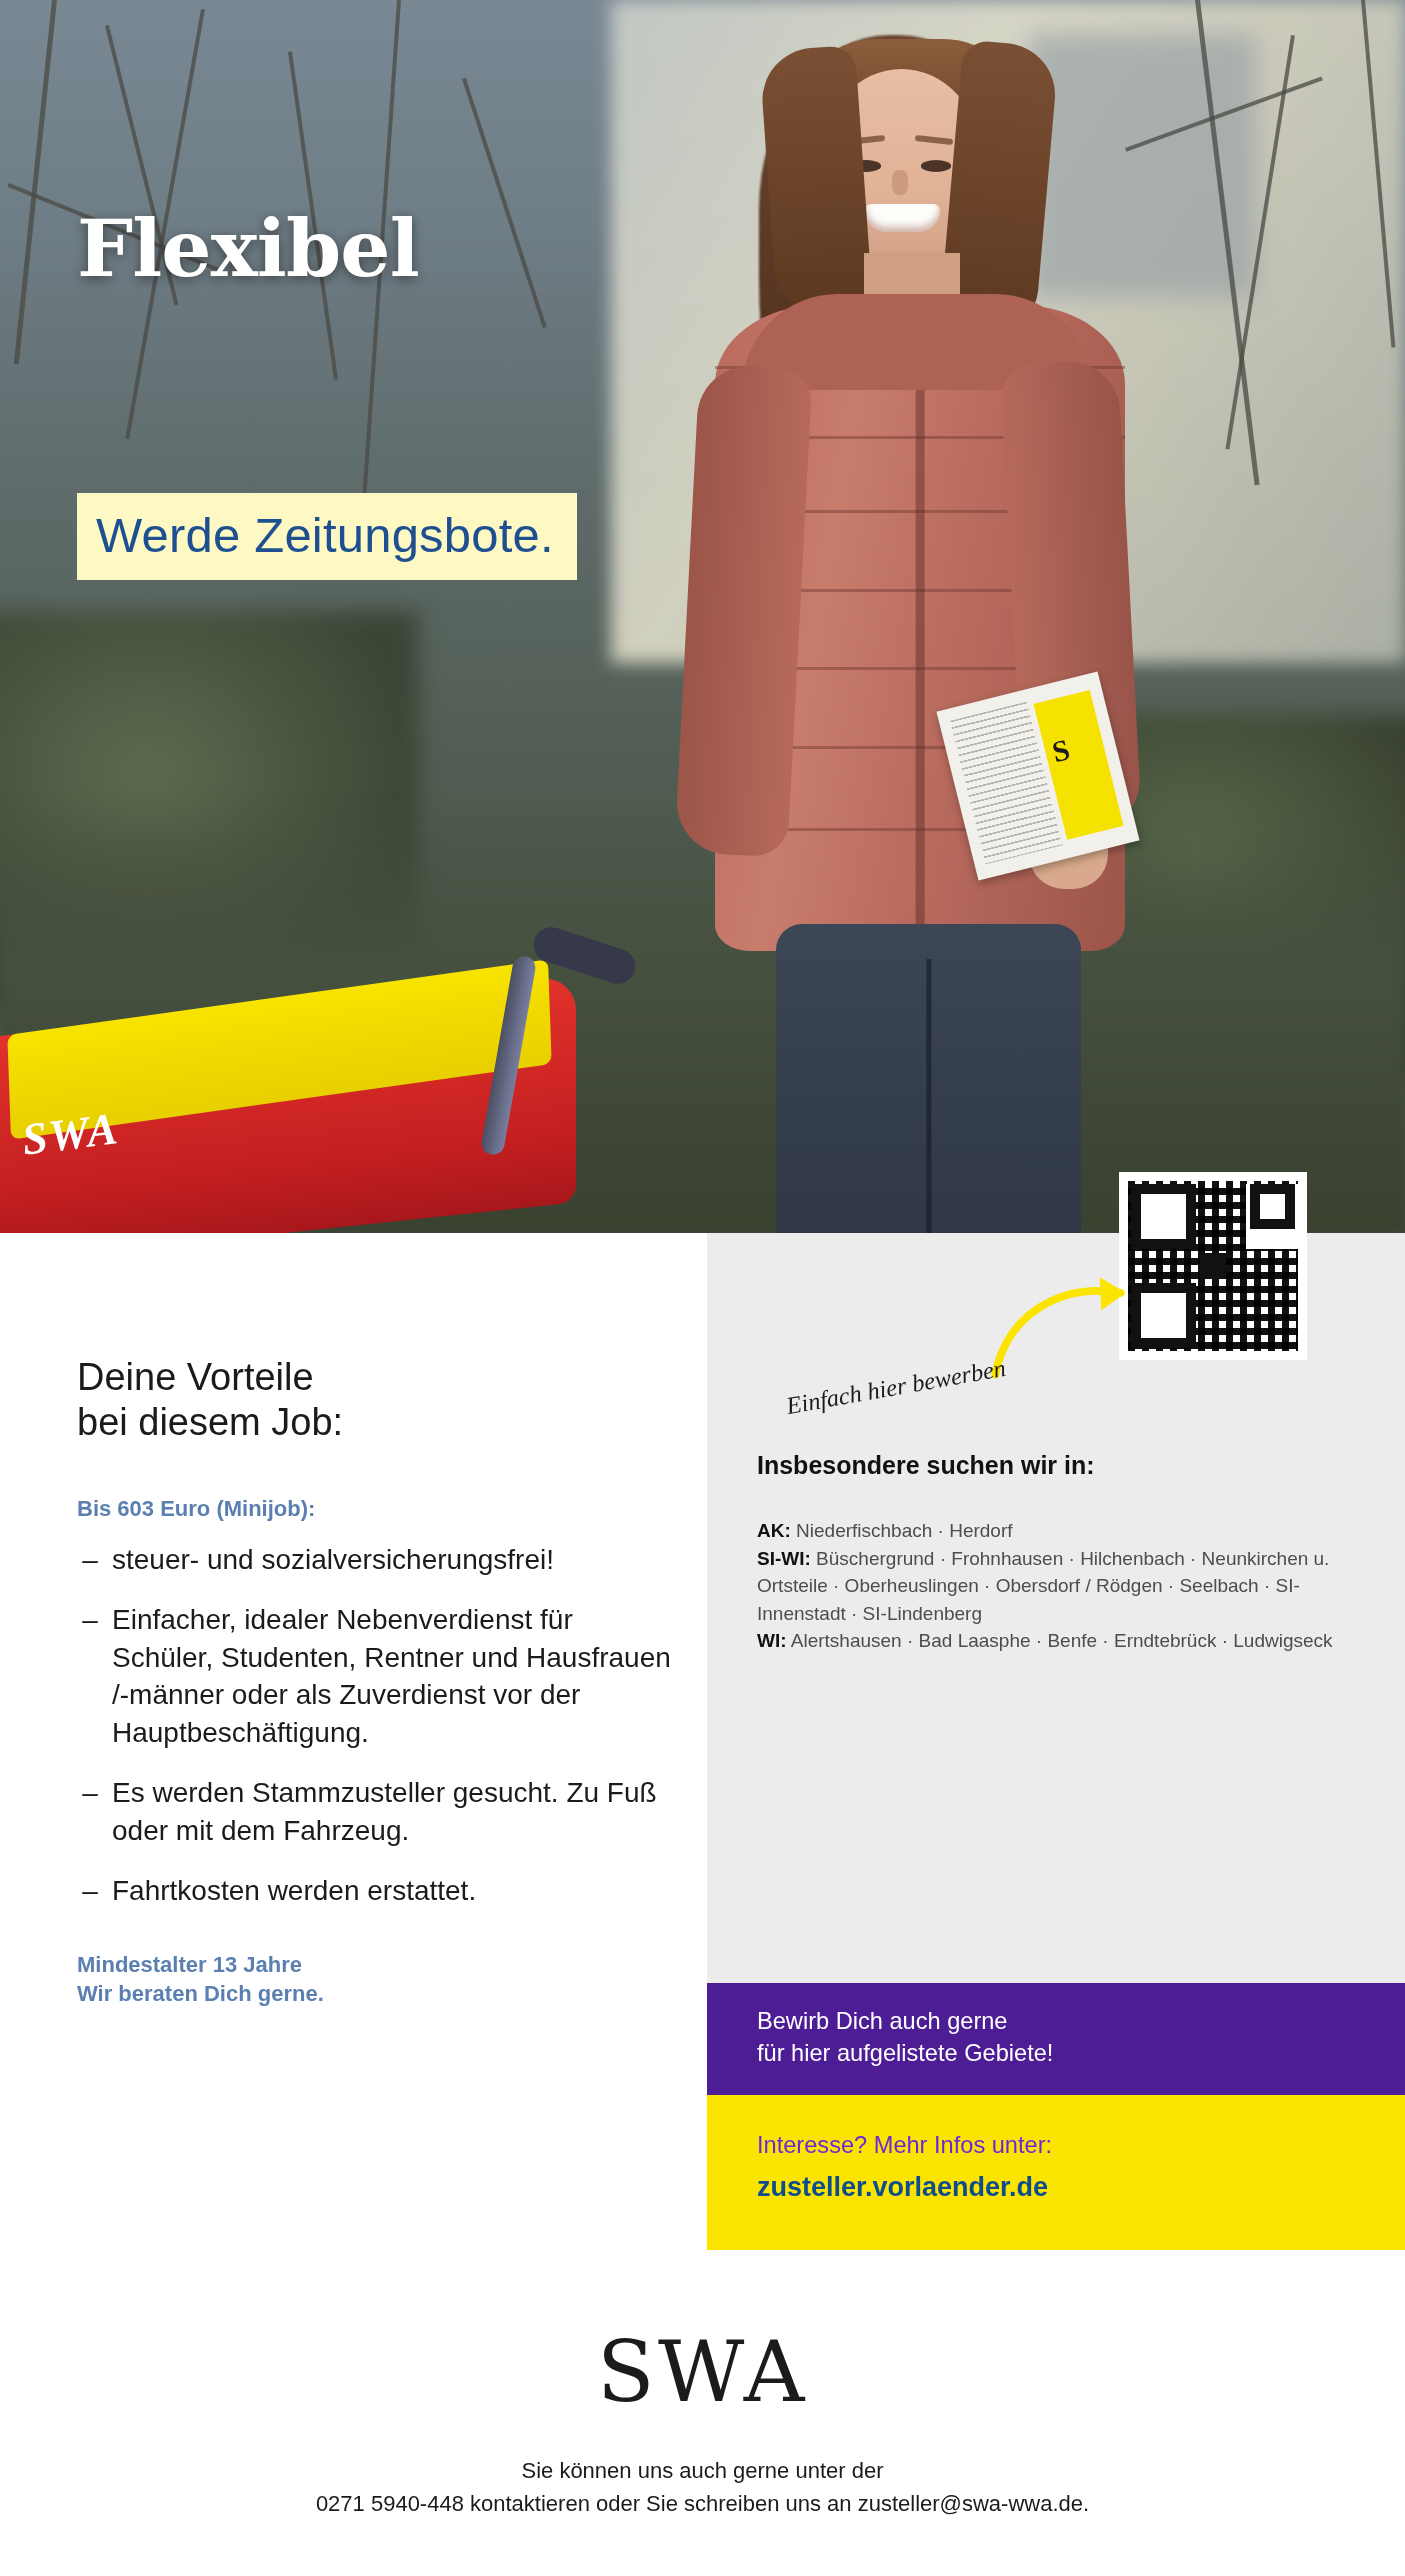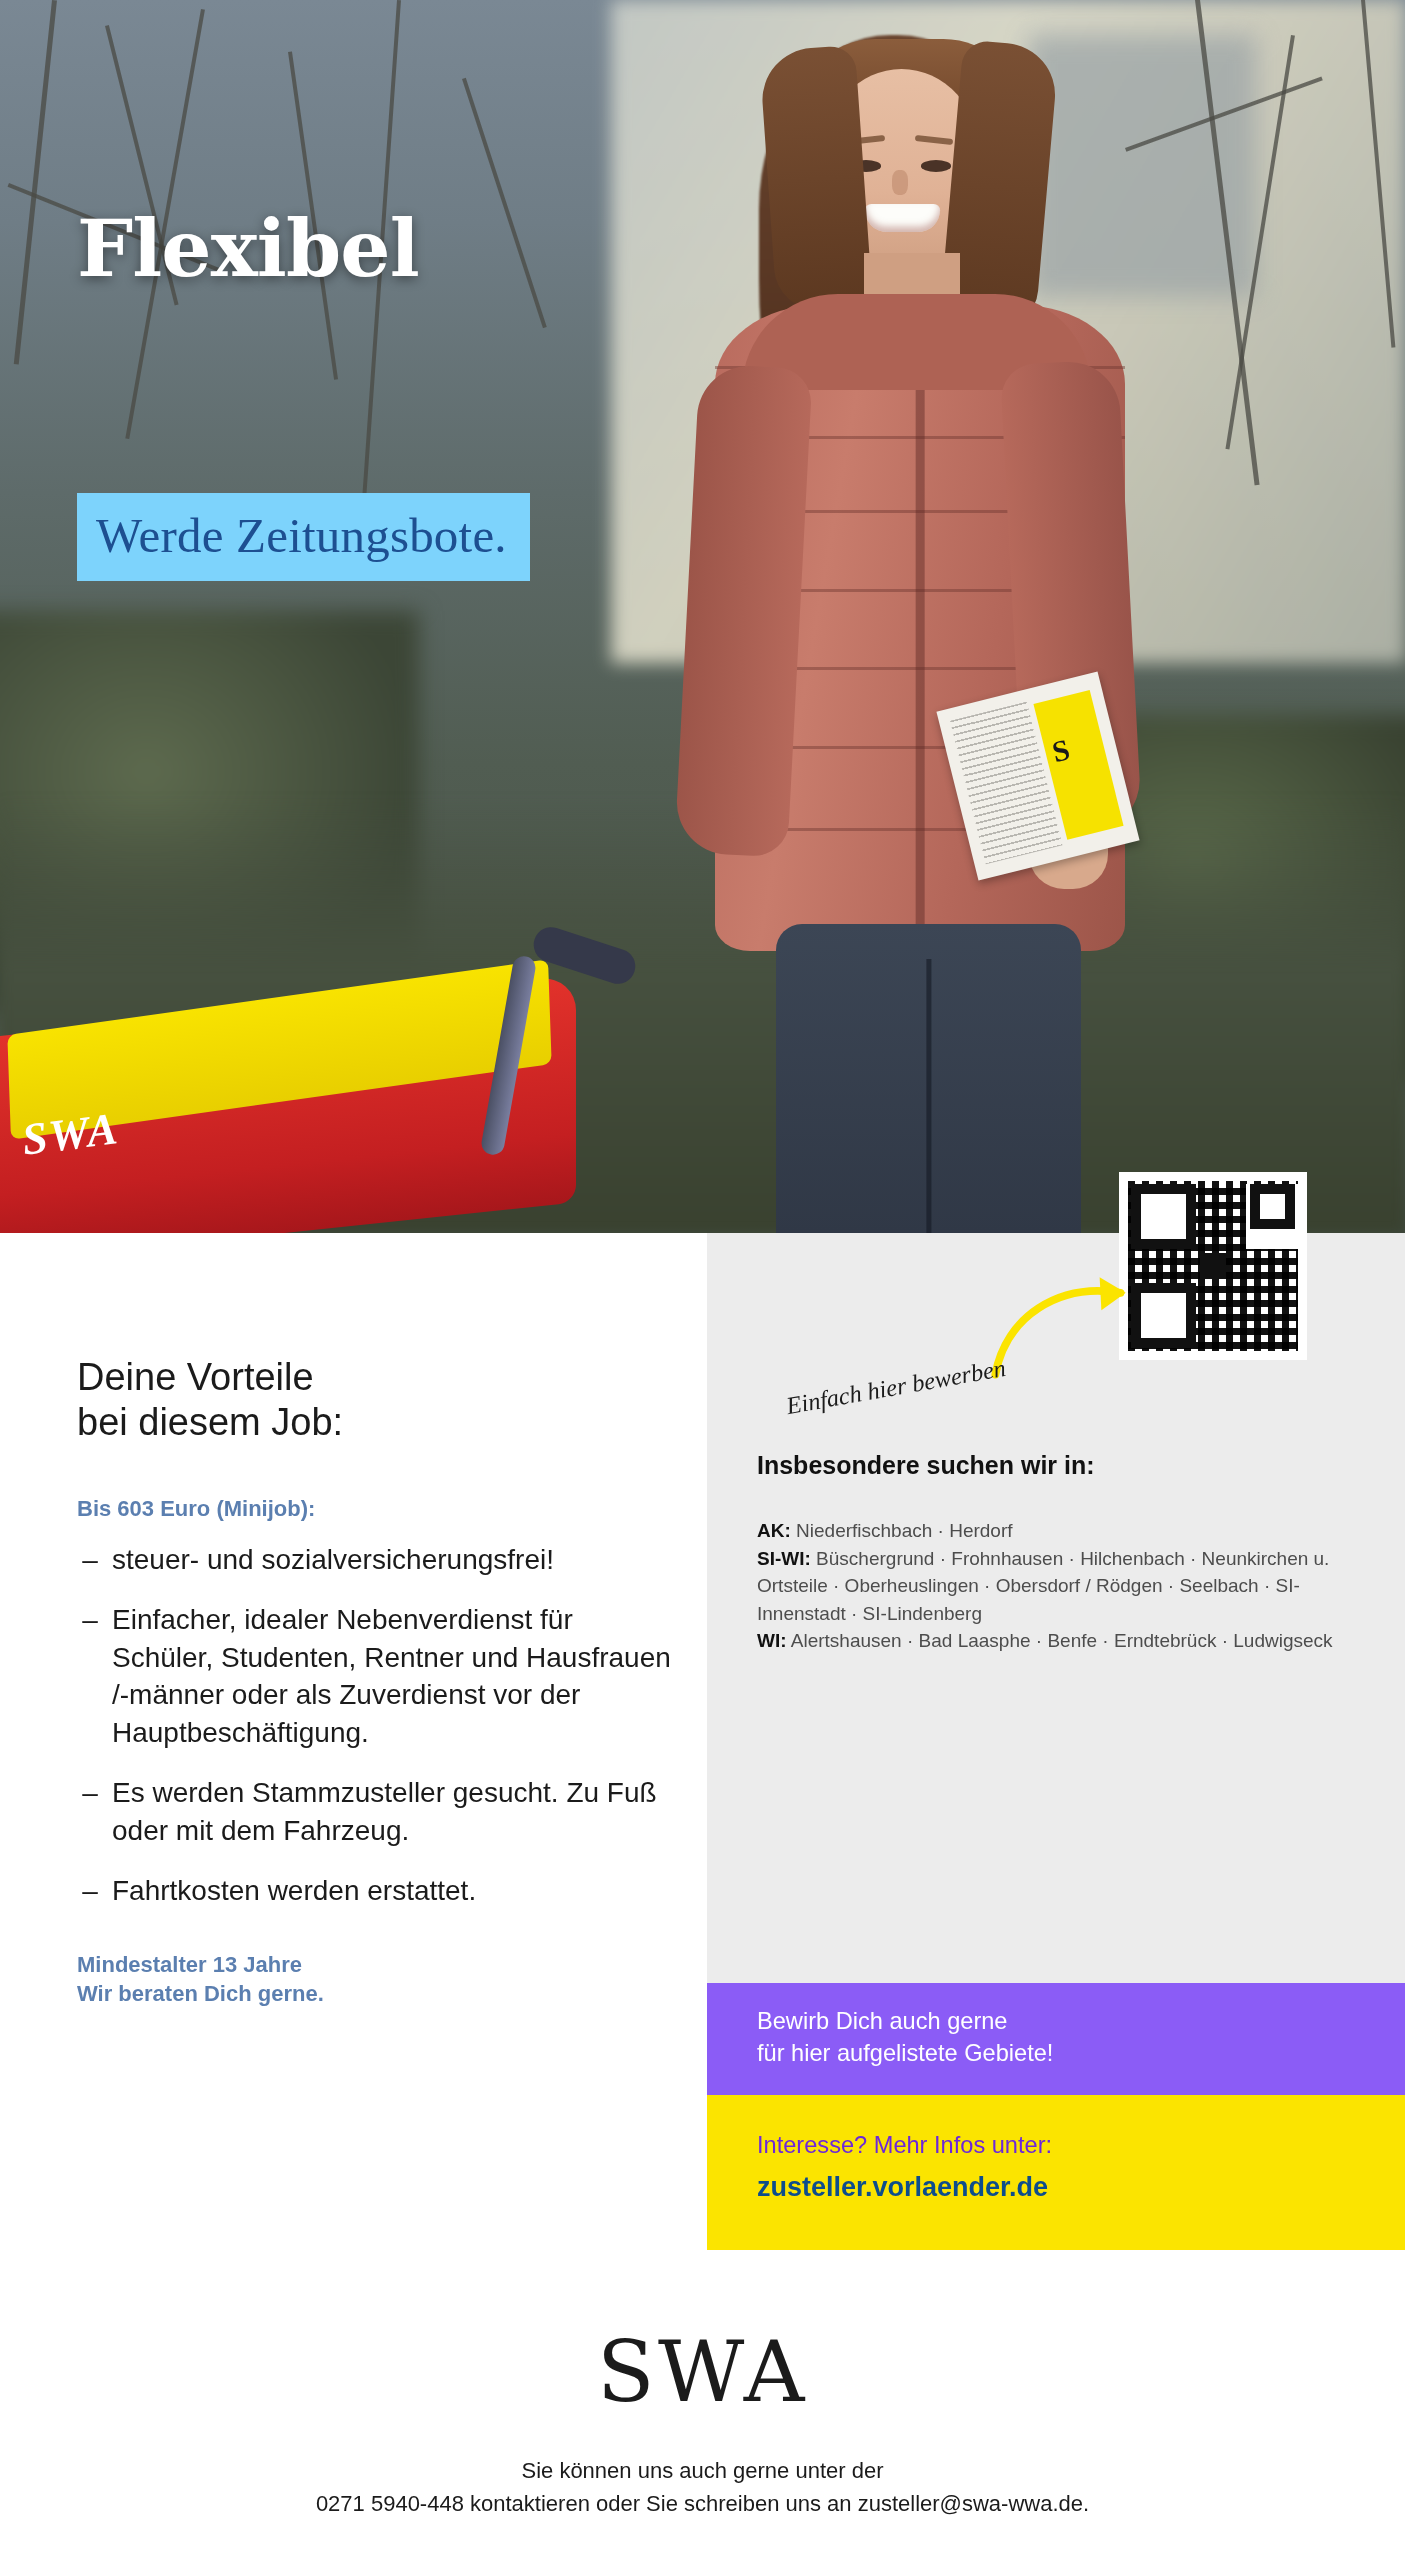--- a/index.html
+++ b/index.html
@@ -211,25 +211,25 @@
     font-family: "DejaVu Serif", serif;
     font-weight: bold;
     font-size: 79px;
     line-height: 1.02;
     color: #ffffff;
     text-shadow: 0 2.6px 12.2px rgba(0,0,0,.45);
     letter-spacing: -0.9px;
   }
   .subline {
     position: absolute; left: 77px; top: 493px;
-    background: #7dd3fc;
+    background: #fef9c3;
     color: #1d4f91;
     font-size: 49px;
     padding: 14px 23px 17.4px 19px;
-    font-family: Liberation Serif, serif;
+    font-family: Liberation Sans, sans-serif;
     letter-spacing: 0.2px;
   }
 
   
   .lower { position: absolute; left: 0; top: 1233px; width: 1405px; height: 1082px; background: #ffffff; }
   .grey-panel {
     position: absolute; left: 707px; top: 0; width: 698px; height: 750px;
     background: #ececec;
   }
 
@@ -295,21 +295,21 @@
     position: absolute; left: 757px; top: 218px;
     font-size: 25px; font-weight: bold; color: #111;
   }
   .regions {
     position: absolute; left: 757px; top: 284px; width: 619px;
     font-size: 19px; line-height: 1.45; color: #4d4d4d;
   }
 
   .blue-box {
     position: absolute; left: 707px; top: 750px; width: 698px; height: 140px;
-    background: #8b5cf6;
+    background: #4c1d95;
   }
   .blue-box div {
     position: absolute; left: 50px; top: 23px;
     color: #ffffff; font-size: 23.6px; line-height: 1.35;
   }
   .yellow-box {
     position: absolute; left: 707px; top: 862px; width: 698px; height: 155px;
     background: #fbe400;
   }
   .yellow-box .interesse {

